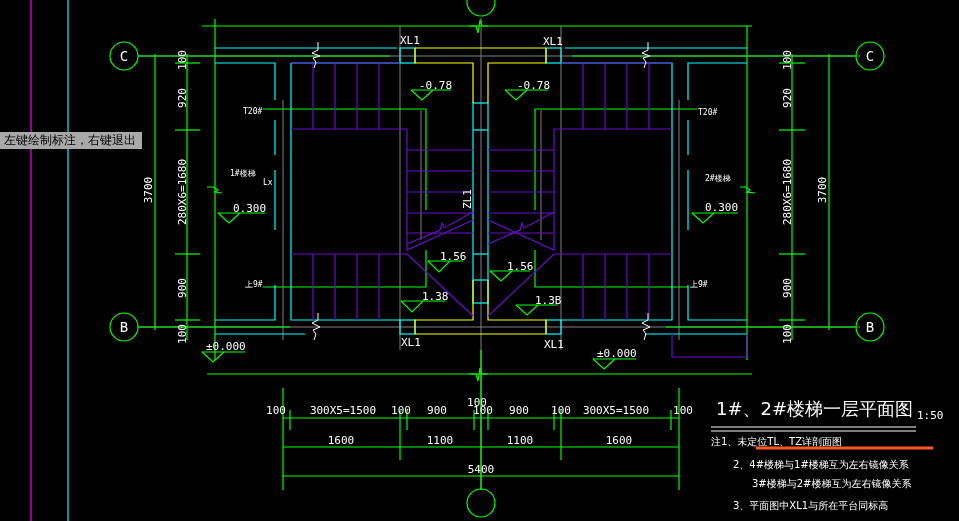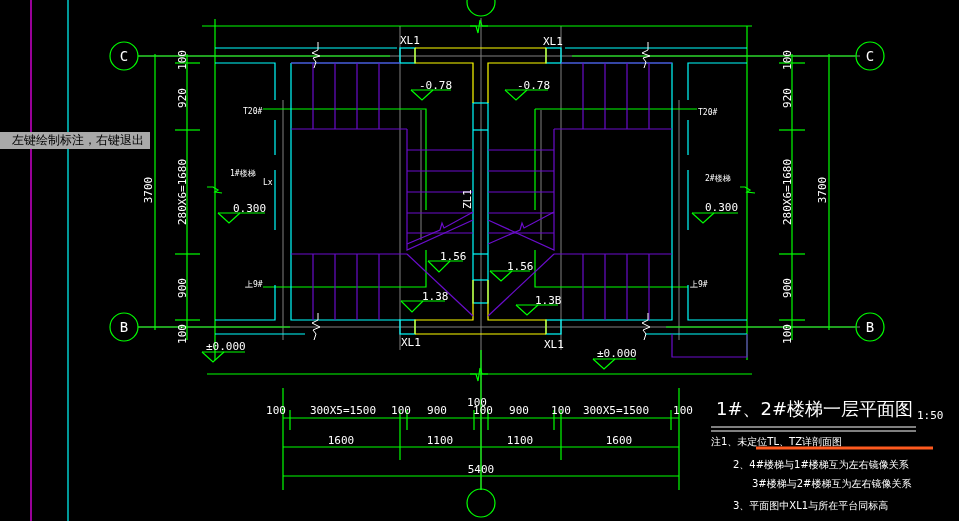--- a/index.html
+++ b/index.html
@@ -1,18 +1,18 @@
 <!DOCTYPE html>
 <html><head>
 <meta charset="utf-8">
 <style>
   html,body{margin:0;padding:0;background:#000;}
   body{width:959px;height:521px;position:relative;overflow:hidden;font-family:"DejaVu Sans Mono",monospace;}
   #canvas{position:absolute;left:0;top:0;width:959px;height:521px;}
-  .tip{position:absolute;left:0;top:132px;height:17px;background:#a9a9a9;color:#000;font-family:"DejaVu Sans",sans-serif;font-size:12px;line-height:17px;padding:0 6px 0 12px;white-space:nowrap;}
+  .tip{position:absolute;left:0;top:132px;height:17px;background:#a9a9a9;color:#000;font-family:"DejaVu Sans",sans-serif;font-size:12px;line-height:17px;padding:0 6px 0 4px;white-space:nowrap;}
   svg text{font-family:"DejaVu Sans Mono",monospace;fill:#fff;}
   .t{font-size:11px;}
   .ts{font-size:8px;}
   .title{font-size:18px;font-family:"DejaVu Sans",sans-serif;}
   .note{font-size:10px;font-family:"DejaVu Sans",sans-serif;}
 </style>
 </head>
 <body>
 
 <svg id="canvas" width="959" height="521" viewBox="0 0 959 521" xmlns="http://www.w3.org/2000/svg">

